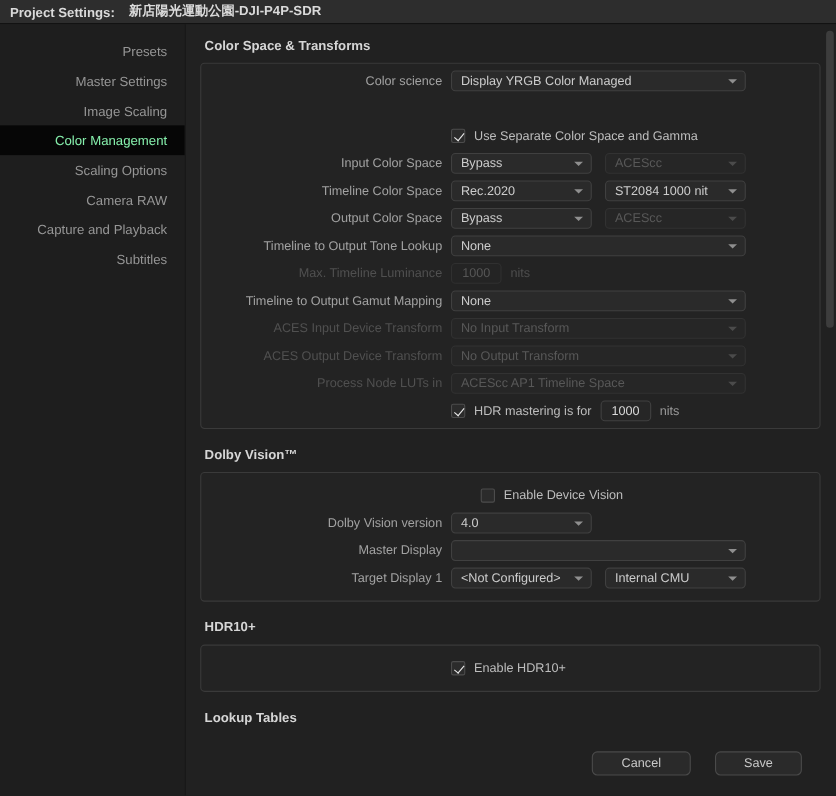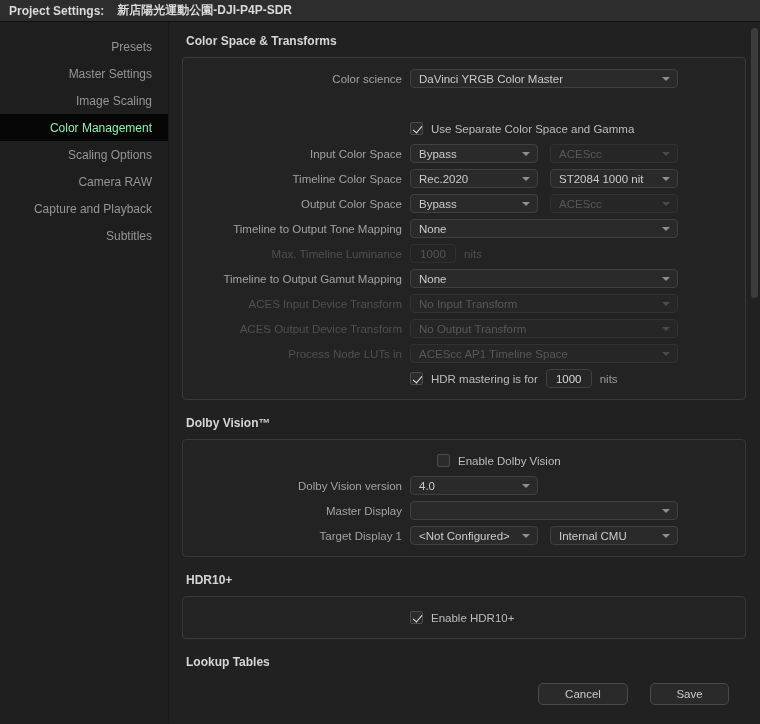--- a/index.html
+++ b/index.html
@@ -9,21 +9,21 @@
     display:flex;align-items:center;padding:0 9px;font-size:12px;font-weight:bold;color:#dadada;gap:13px}
   .app{display:flex;height:701px}
   .sidebar{width:168px;background:#1e1e1e;padding-top:11px;flex:none}
   .side-item{height:27px;display:flex;align-items:center;justify-content:flex-end;
     padding-right:16px;font-size:12px;color:#969696;cursor:pointer}
   .side-item.selected{background:#060606;color:#86efac}
   .content{flex:1;position:relative;background:#212121;border-left:1px solid #181818;
     padding:12px 0 0 13px}
   .section-heading{font-size:12px;font-weight:bold;color:#d6d6d6;margin:0 0 9px 4px}
   .panel{width:564px;background:#232323;border:1px solid #3a3a3a;border-radius:4px;
-    padding:8px 0;margin-bottom:16px}
+    padding:3px 0;margin-bottom:16px}
   .panel.slim{padding:8px 0}
   .row{display:flex;align-items:center;height:25px}
   .flabel{width:227px;padding-right:8px;text-align:right;font-size:11.5px;color:#a2a2a2;flex:none}
   .flabel.disabled{color:#505050}
   .ctrl{display:flex;align-items:center;gap:12px}
   .ctrl.tight{gap:8px}
   .dd{height:19px;background:#2a2a2a;border:1px solid #404040;border-radius:4px;
     display:flex;align-items:center;justify-content:space-between;
     padding:0 7px 0 8px;font-size:11.5px;color:#cccccc;cursor:pointer;overflow:hidden;white-space:nowrap}
   .dd.w{width:268px}
@@ -77,21 +77,21 @@
   <div class="content">
 
     <div class="section-heading">Color Space &amp; Transforms</div>
 
     <div class="panel">
 
       <div class="row">
         <div class="flabel">Color science</div>
         <div class="ctrl">
           <div class="dd w">
-            <span>DaVinci YRGB Color Master</span>
+            <span>Display YRGB Color Managed</span>
             <span class="tri"></span>
           </div>
         </div>
       </div>
 
       <div class="row">
       </div>
 
       <div class="row">
         <div class="flabel"></div>
@@ -139,21 +139,21 @@
             <span class="tri"></span>
           </div>
           <div class="dd h disabled">
             <span>ACEScc</span>
             <span class="tri"></span>
           </div>
         </div>
       </div>
 
       <div class="row">
-        <div class="flabel">Timeline to Output Tone Mapping</div>
+        <div class="flabel">Timeline to Output Tone Lookup</div>
         <div class="ctrl">
           <div class="dd w">
             <span>None</span>
             <span class="tri"></span>
           </div>
         </div>
       </div>
 
       <div class="row">
         <div class="flabel disabled">Max. Timeline Luminance</div>
@@ -219,21 +219,21 @@
 
     <div class="section-heading">Dolby Vision™</div>
 
     <div class="panel slim">
 
       <div class="row">
         <div class="flabel"></div>
         <div class="ctrl">
           <div class="cbgroup indent">
             <div class="cb"></div>
-            <span class="cb-label">Enable Dolby Vision</span>
+            <span class="cb-label">Enable Device Vision</span>
           </div>
         </div>
       </div>
 
       <div class="row">
         <div class="flabel">Dolby Vision version</div>
         <div class="ctrl">
           <div class="dd h">
             <span>4.0</span>
             <span class="tri"></span>

